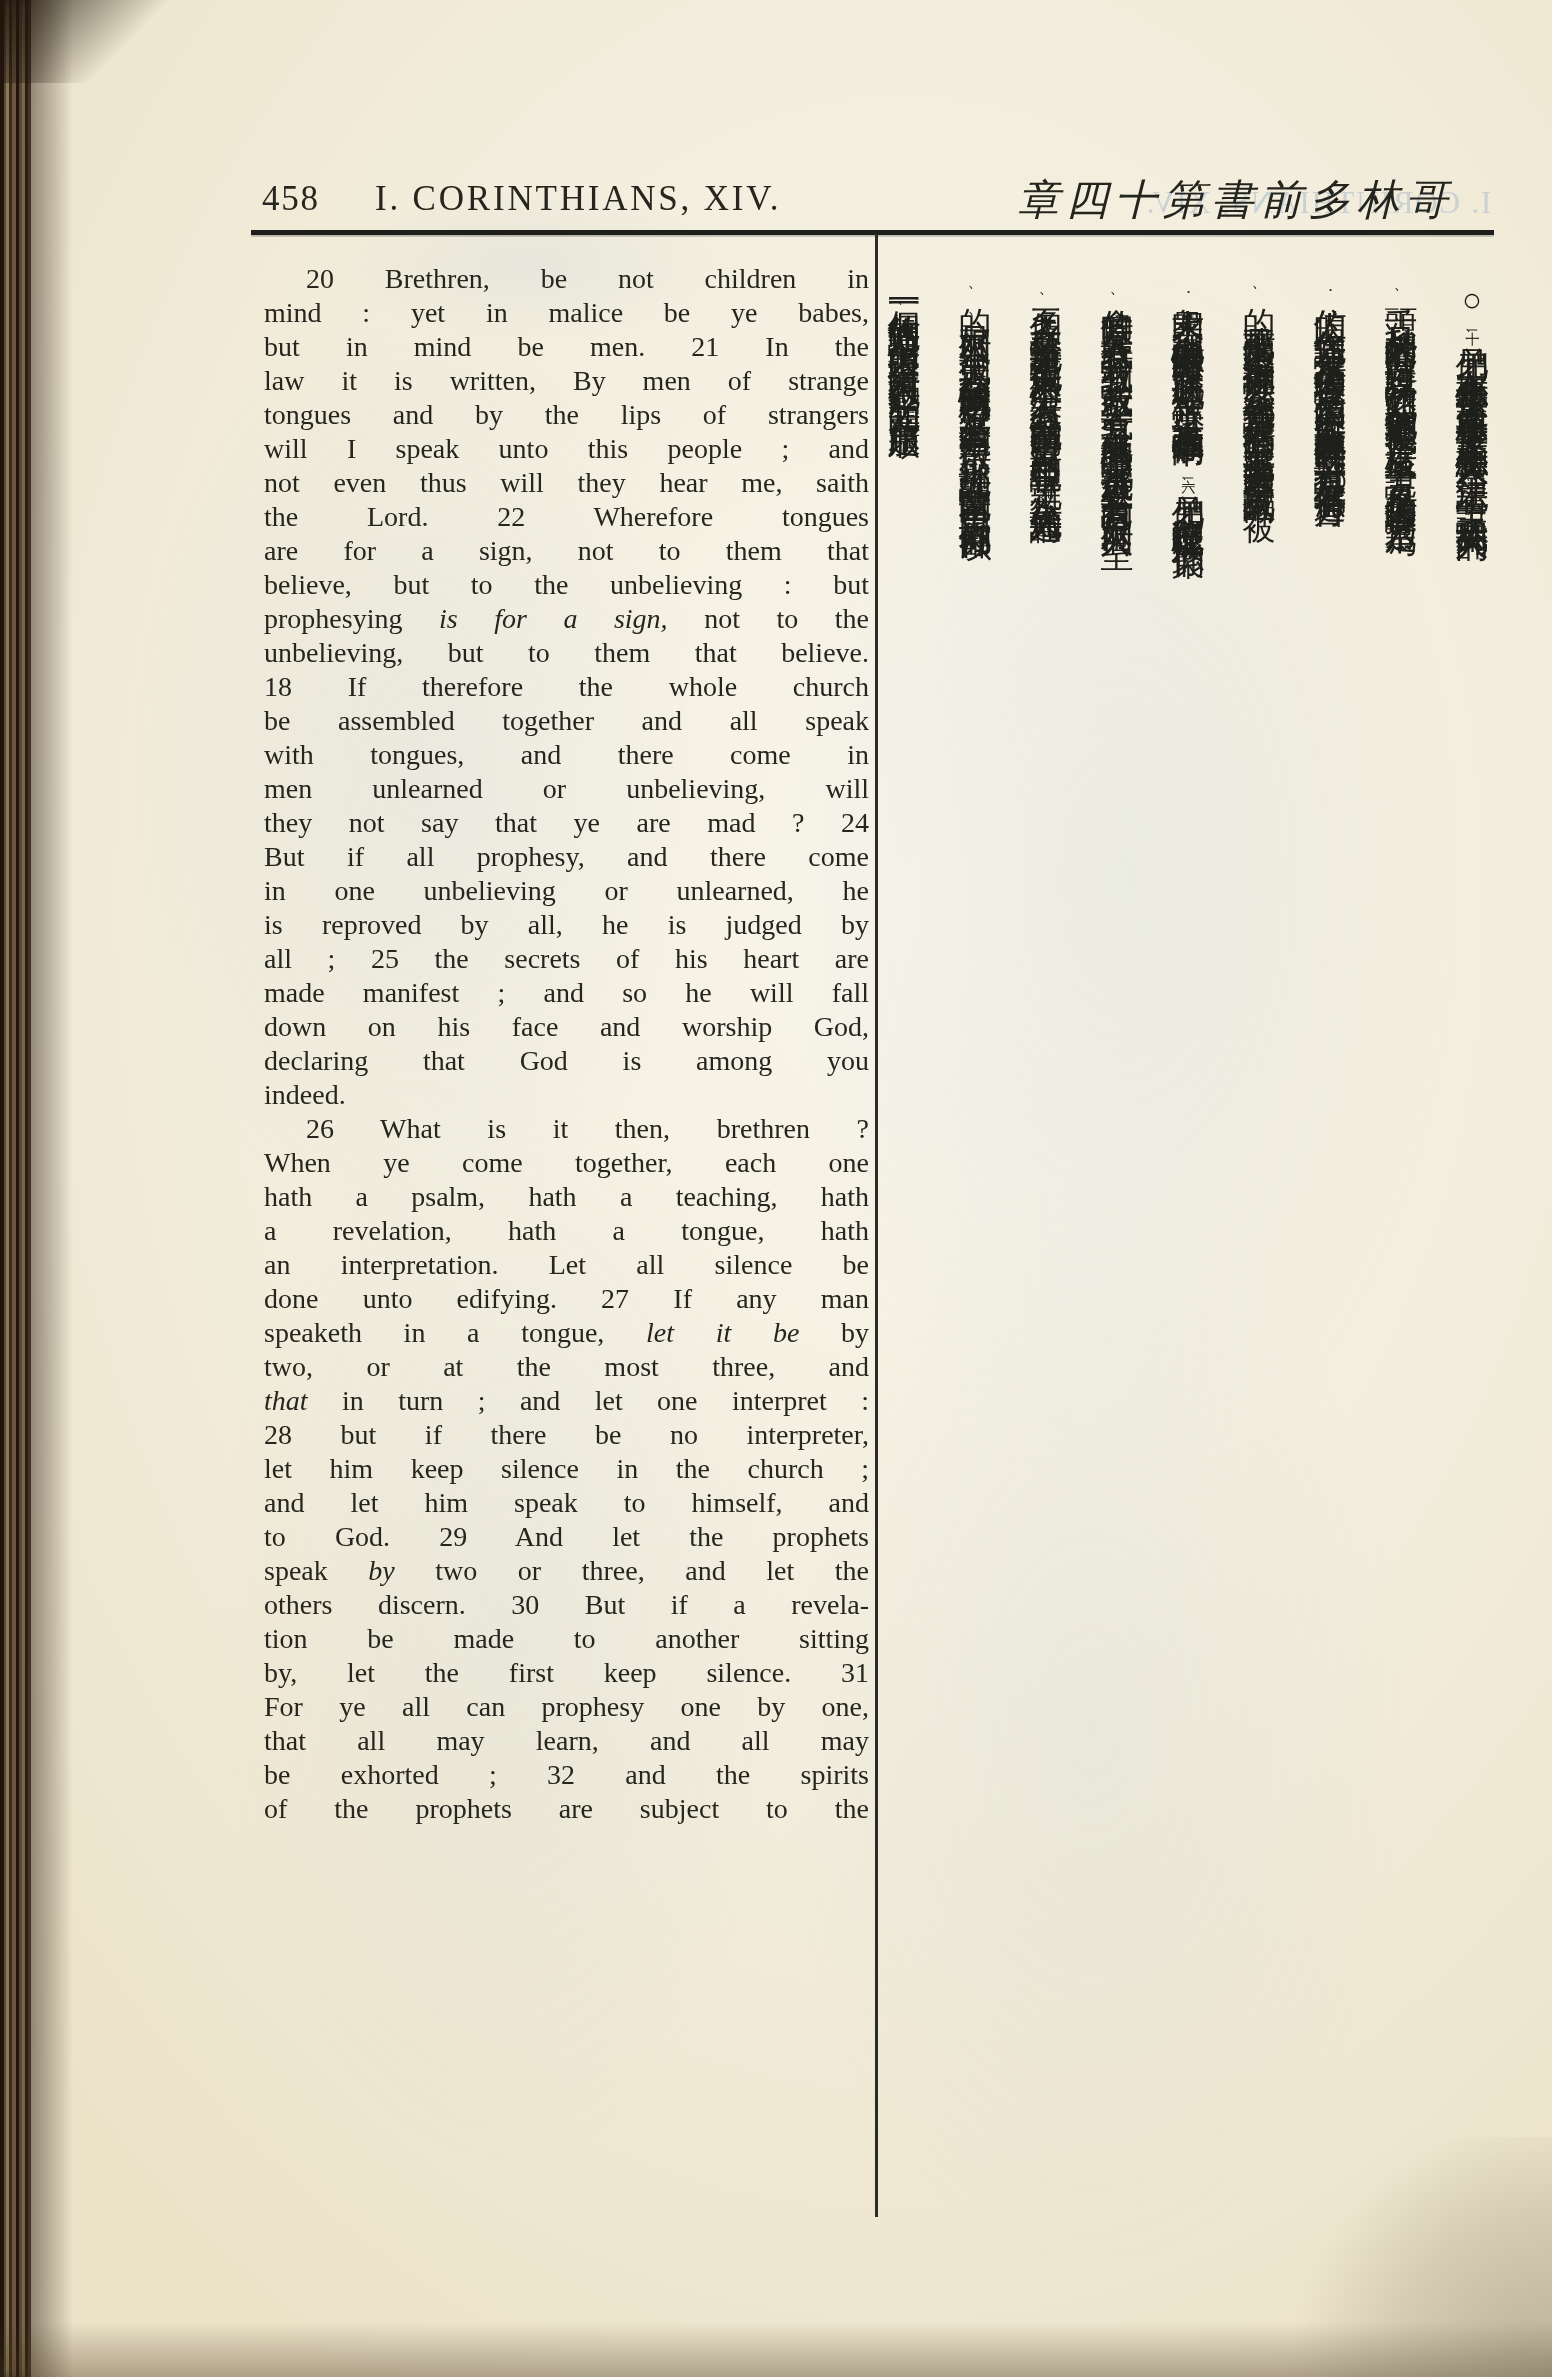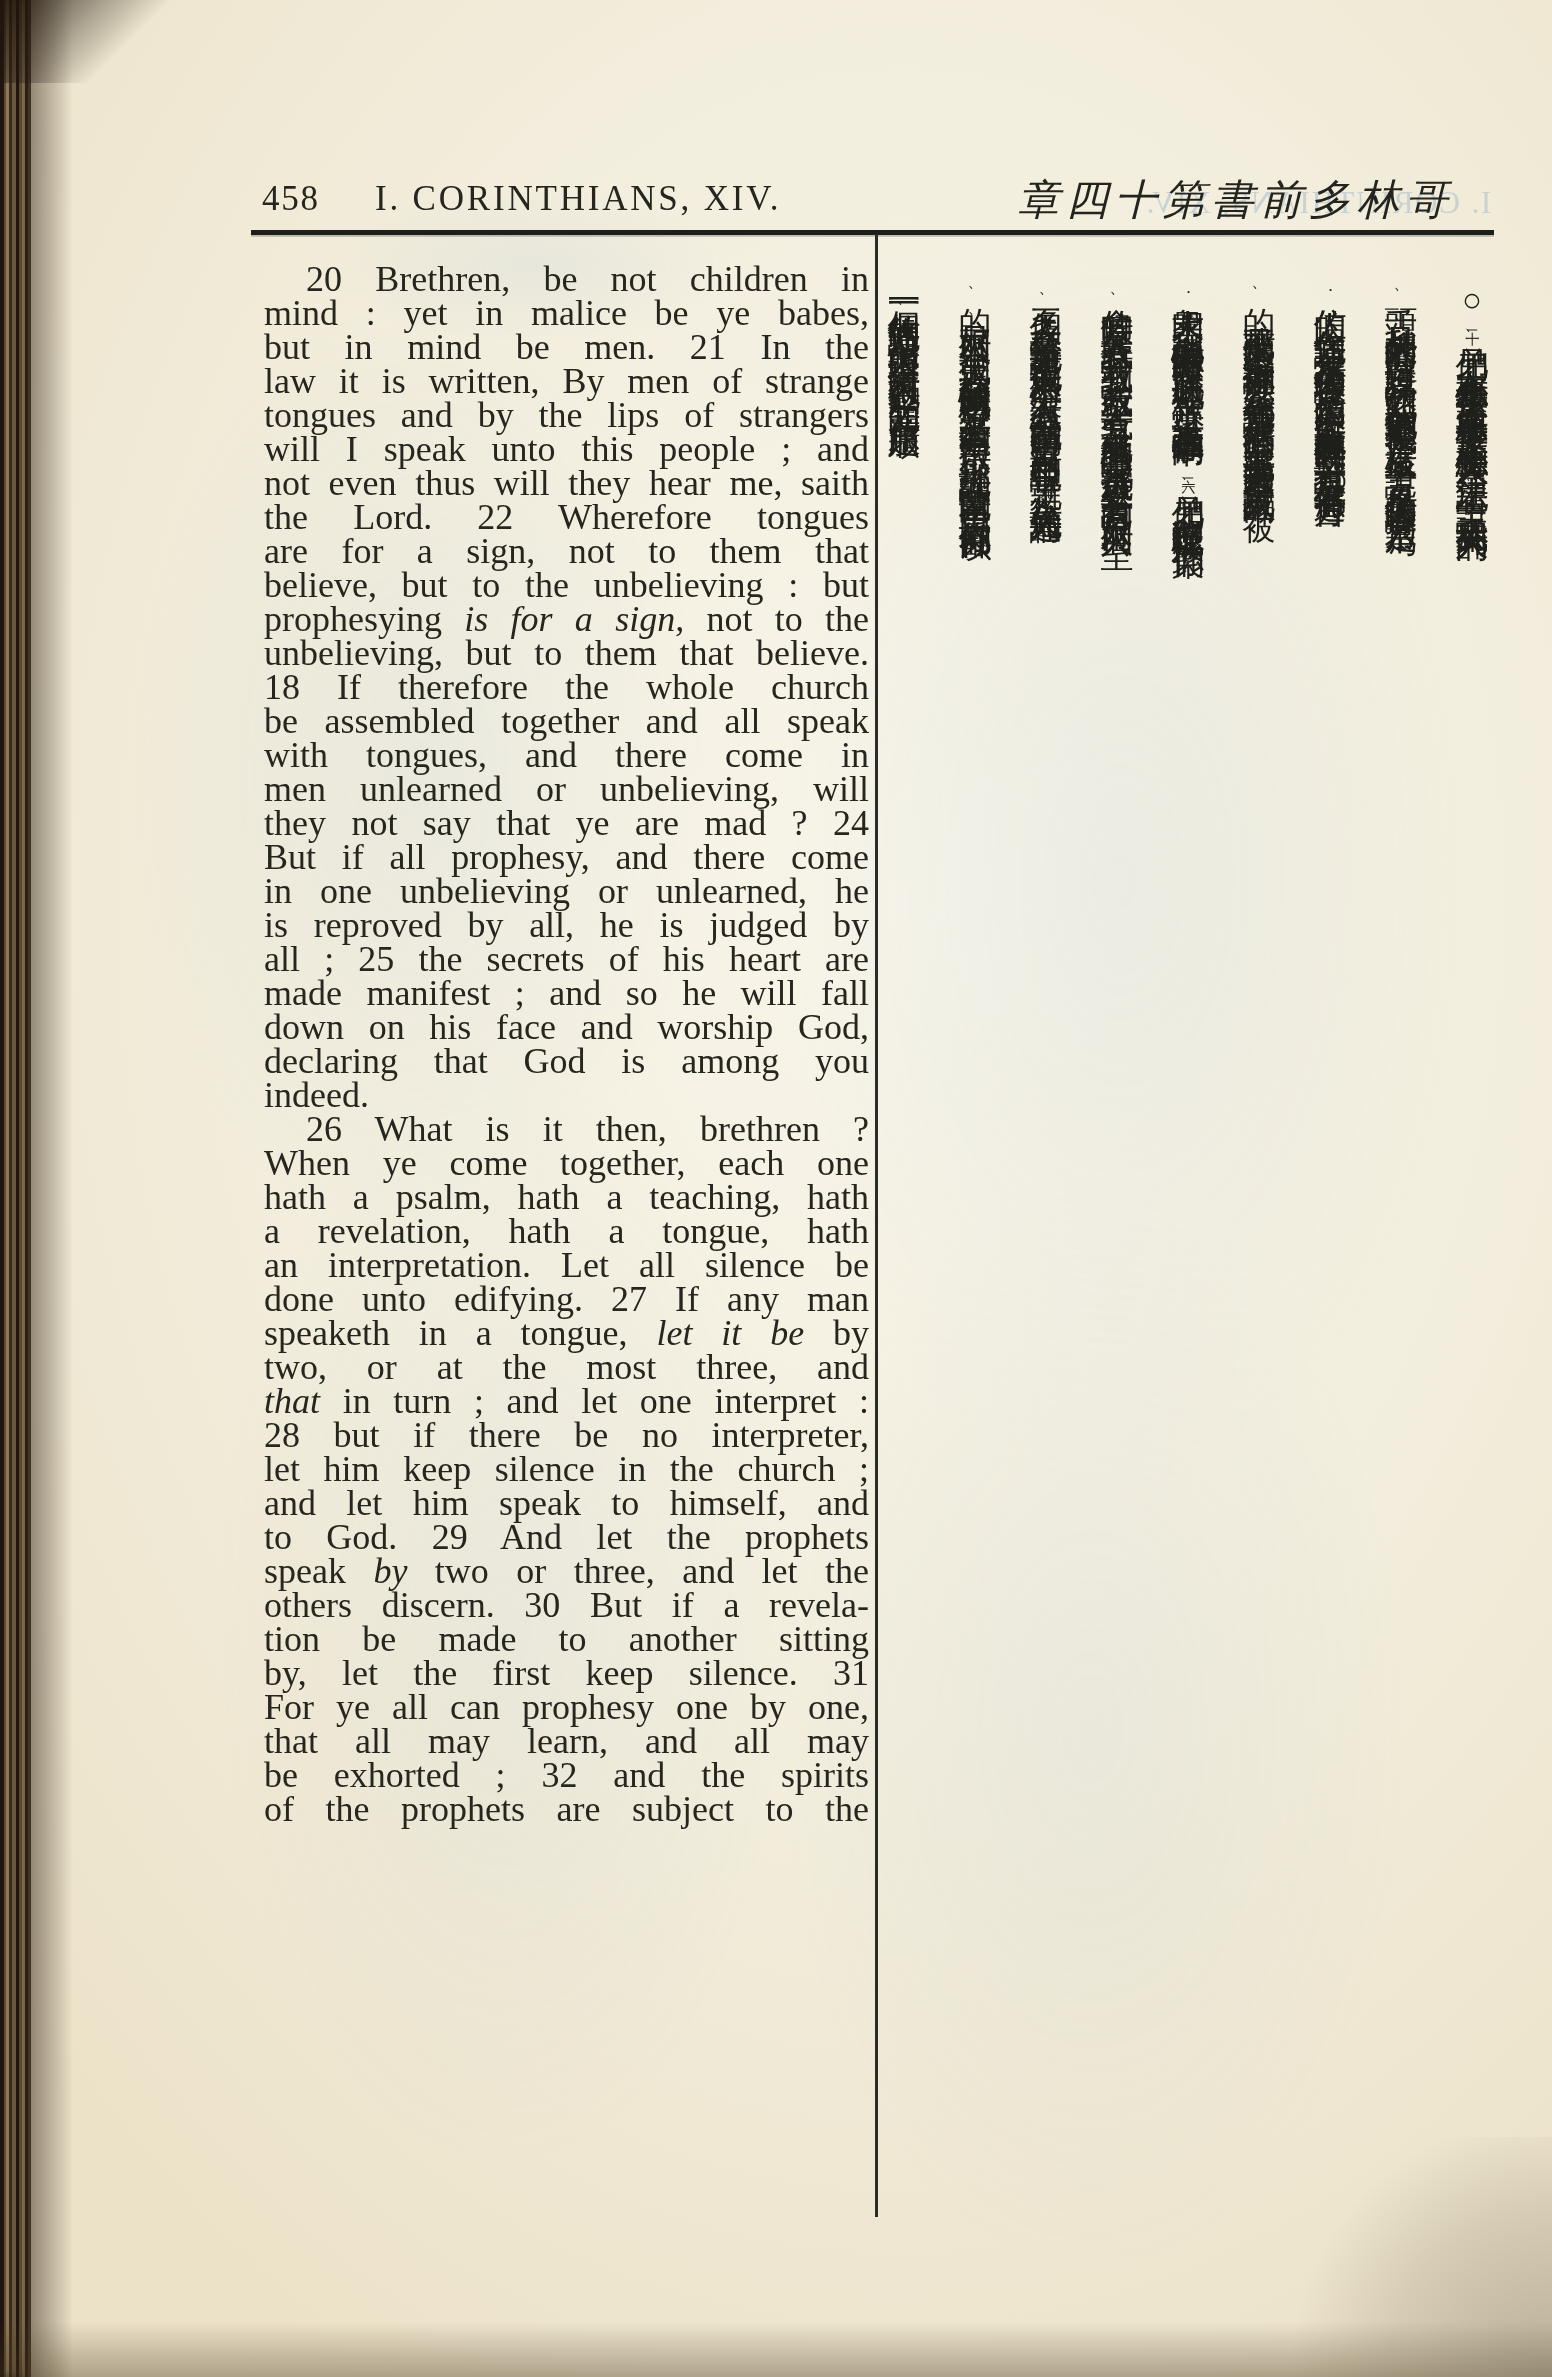--- a/index.html
+++ b/index.html
@@ -58,21 +58,21 @@
   }
   #ghost-title{
     position:absolute; right:9.2px; top:5.5px; font-size:31px; letter-spacing:1.8px; white-space:nowrap;
     color:var(--bleed); opacity:.55; transform:scaleX(-1); transform-origin:center;
   }
   #header-rule{position:absolute; left:251px; top:230px; width:1243px; height:4.6px; background:var(--rule); box-shadow:0 1.8px 0 rgba(30,30,26,.25);}
   #column-divider{position:absolute; left:875px; top:234px; width:2.8px; height:1983px; background:#2c2c26;}
   
   #english-column{
     position:absolute; left:264px; top:262px; width:605px; color:var(--ink);
-    font-size:36px; line-height:34px; word-spacing:3.7px;
+    font-size:28px; line-height:34px; word-spacing:3.7px;
   }
   .en-line{text-align:justify; text-align-last:justify; white-space:normal; height:34px; overflow:visible;}
   .en-line.nj{text-align-last:left;}
   .en-line.in{text-indent:42px;}
   .en-line em{}
   
   #chinese-block{
     position:absolute; left:882px; top:282px; width:611px; height:1929px;
     display:flex; flex-direction:row-reverse; justify-content:flex-start; gap:29px;
     overflow:hidden; color:var(--ink-zh);

